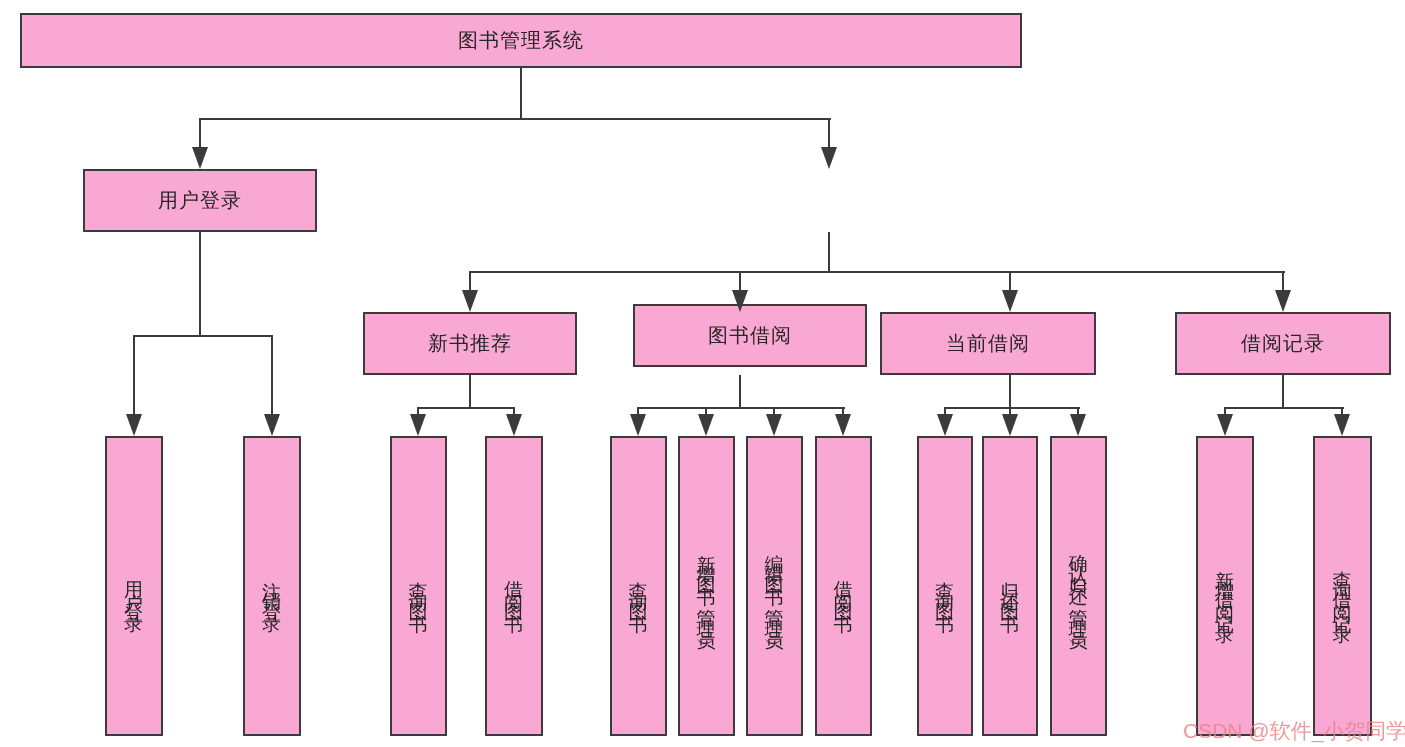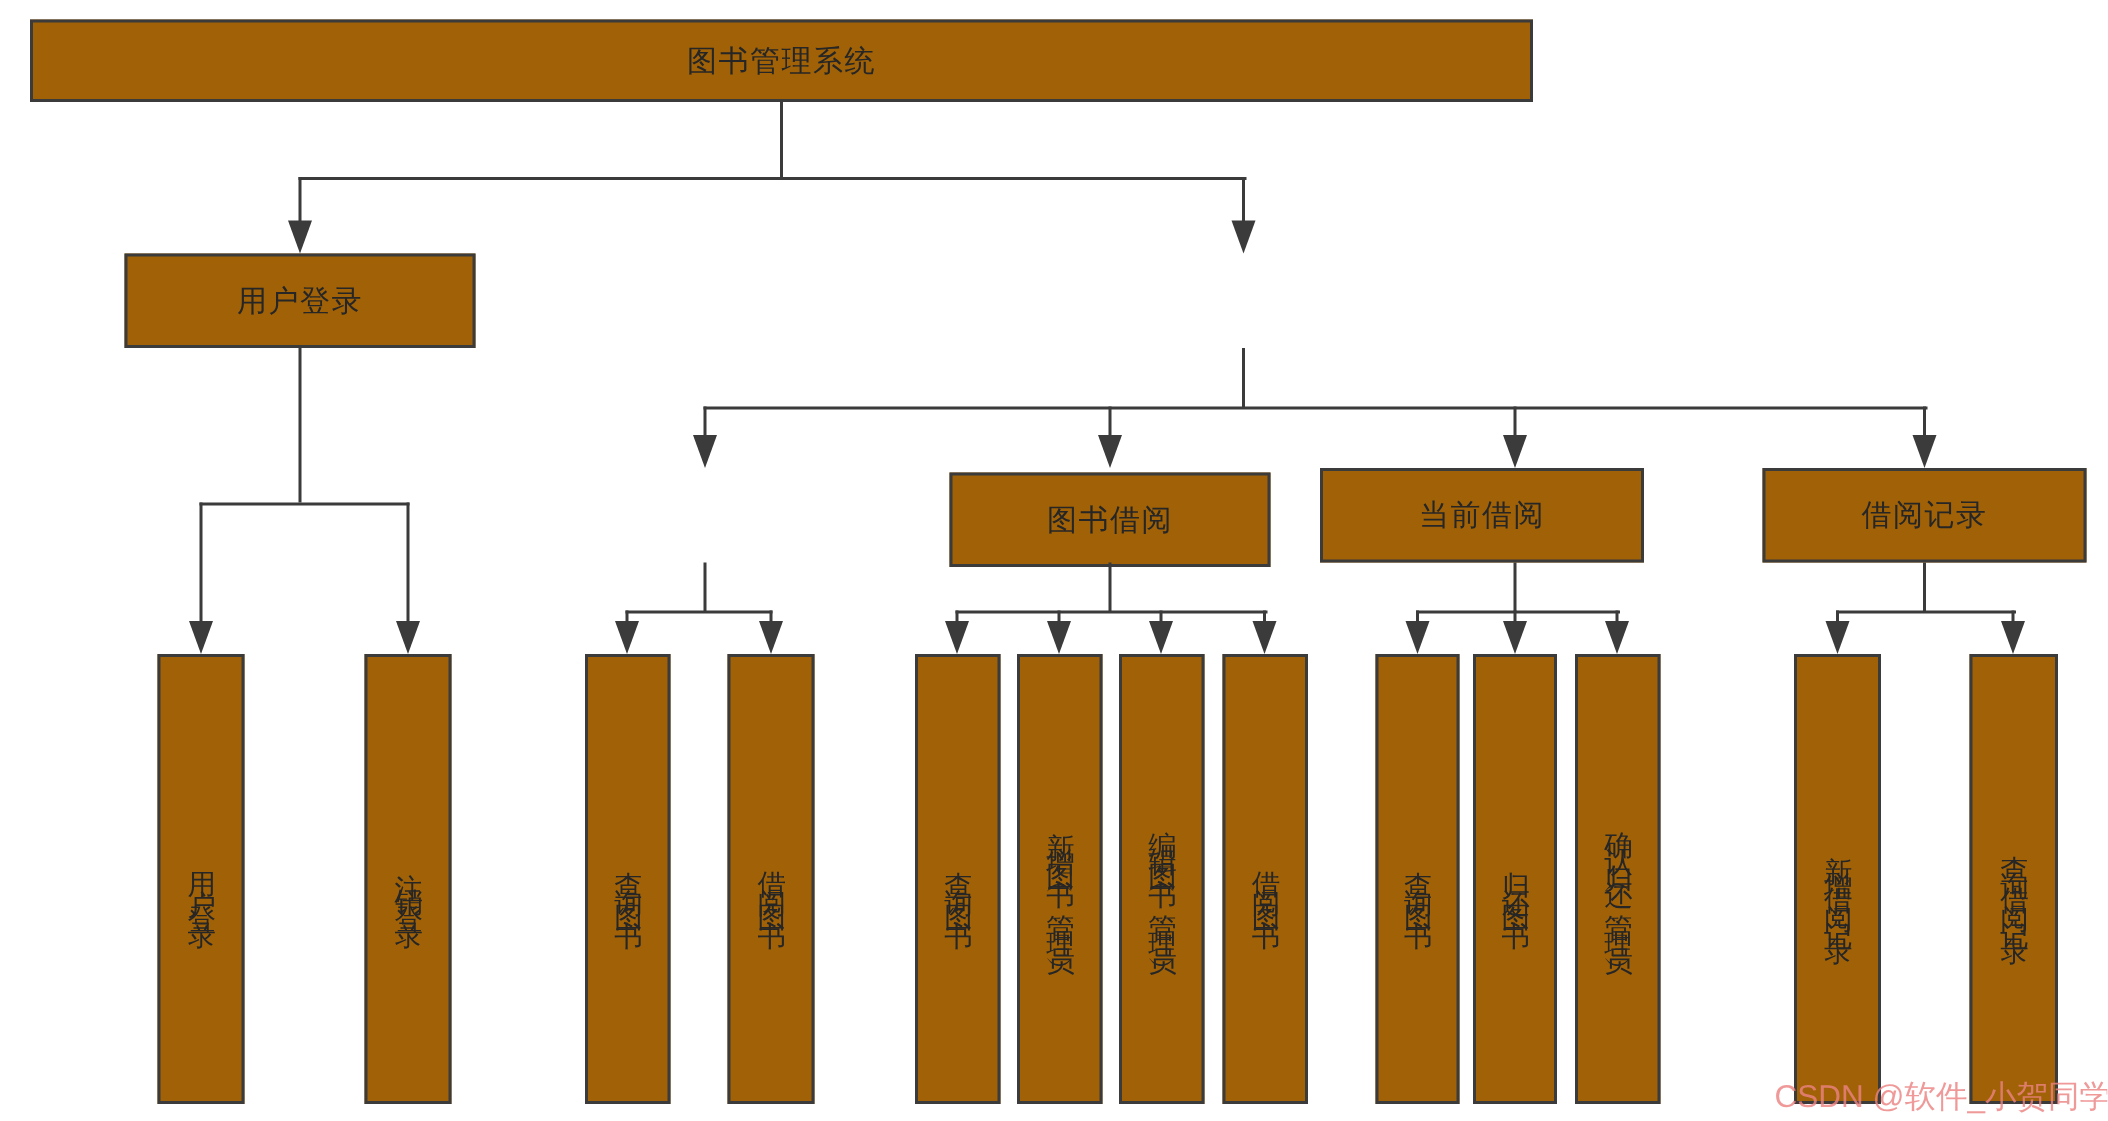--- a/index.html
+++ b/index.html
@@ -2,21 +2,21 @@
 <html><head>
 <meta charset="utf-8">
 <style>
   html,body { margin:0; padding:0; background:#ffffff; }
   #canvas {
     position:relative; width:1405px; height:747px; background:#ffffff;
     font-family:"Liberation Sans", sans-serif; overflow:hidden;
   }
   .box {
     position:absolute; box-sizing:border-box;
-    border:2px solid #3b3b3b; background:#a16207;
+    border:2px solid #3b3b3b; background:#f9a8d4;
     display:flex; align-items:center; justify-content:center;
     color:#262626; font-size:20px; letter-spacing:1px;
   }
   .vbox {
     writing-mode:vertical-lr; text-orientation:mixed;
     font-size:19px; letter-spacing:11px; line-height:1;
     padding-top:4px;
   }
   .line { position:absolute; background:#3b3b3b; }
   .arrow {
@@ -31,21 +31,22 @@
 </style>
 </head>
 <body>
 
 <div id="canvas">
 
   <div class="box" style="left:20px; top:13px; width:1002px; height:55px;">图书管理系统</div>
 
   <div class="box" style="left:83px; top:169px; width:234px; height:63px;">用户登录</div>
 
-  <div class="box" style="left:633px; top:315px; width:214px; height:63px;">图书借阅</div>
+  <div class="box" style="left:363px; top:312px; width:214px; height:63px;">新书推荐</div>
+  <div class="box" style="left:633px; top:304px; width:234px; height:63px;">图书借阅</div>
   <div class="box" style="left:880px; top:312px; width:216px; height:63px;">当前借阅</div>
   <div class="box" style="left:1175px; top:312px; width:216px; height:63px;font-family:Liberation Serif, serif;">借阅记录</div>
 
   <div class="box vbox" style="left:105px; top:436px; width:58px; height:300px;">用户登录</div>
   <div class="box vbox" style="left:243px; top:436px; width:58px; height:300px;">注销登录</div>
 
   <div class="box vbox" style="left:390px; top:436px; width:57px; height:300px;">查询图书</div>
   <div class="box vbox" style="left:485px; top:436px; width:58px; height:300px;">借阅图书</div>
 
   <div class="box vbox" style="left:610px; top:436px; width:57px; height:300px;">查询图书</div>

